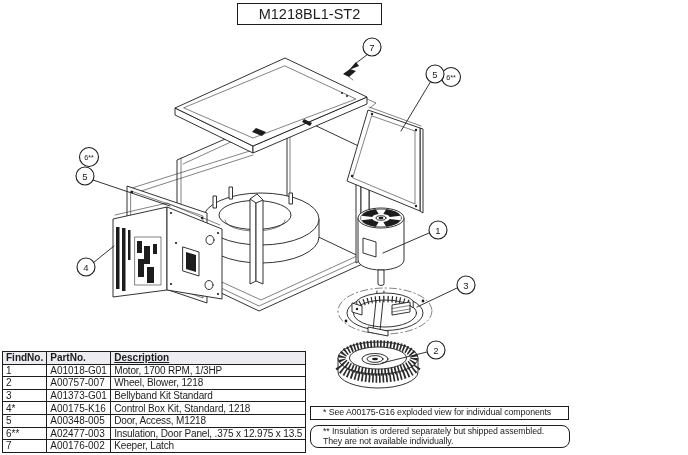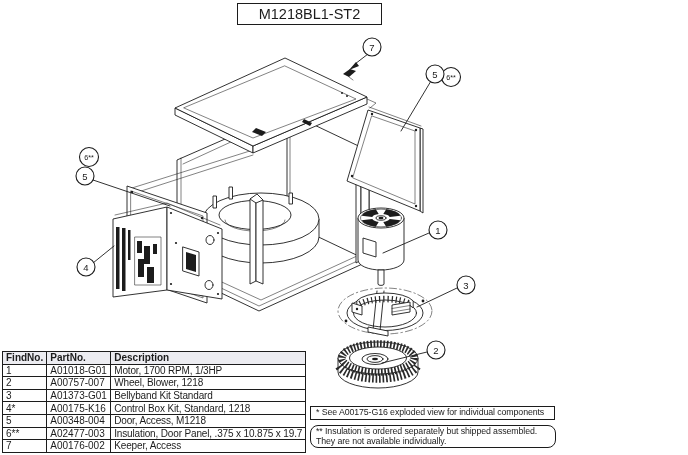--- a/index.html
+++ b/index.html
@@ -32,25 +32,25 @@
   table.parts{
     position:absolute;left:2px;top:351px;border-collapse:collapse;background:#fff;
   }
   table.parts th,table.parts td{
     border:1px solid var(--line);font-size:10px;line-height:11px;height:11.6px;
     padding:0 3px;text-align:left;white-space:nowrap;font-weight:normal;
   }
   table.parts th{font-weight:bold;background:var(--table-header-bg);}
   .col-find{width:35px;}
   .col-part{width:57px;}
-  .col-desc{width:188px;}
+  .col-desc{width:188px;text-decoration:underline;}
   td.desc{font-size:9.5px;letter-spacing:-0.15px;}
   .note{
     position:absolute;border:1px solid var(--line);background:#fff;
-    font-size:8.8px;line-height:9.6px;padding:1px 5px;letter-spacing:-0.1px;
+    font-size:8.8px;line-height:9.6px;padding:1px 12px;letter-spacing:-0.1px;
   }
   .note1{left:310px;top:406px;width:233px;}
   .note2{left:310px;top:425px;width:234px;border-radius:8px;}
 </style>
 </head>
 <body>
 
 <div class="page">
 
   <div class="title-box">M1218BL1-ST2</div>
@@ -265,32 +265,32 @@
         <td>A01373-G01</td>
         <td class="desc">Bellyband Kit Standard</td>
       </tr>
       <tr>
         <td>4*</td>
         <td>A00175-K16</td>
         <td class="desc">Control Box Kit, Standard, 1218</td>
       </tr>
       <tr>
         <td>5</td>
-        <td>A00348-004</td>
+        <td>A00348-005</td>
         <td class="desc">Door, Access, M1218</td>
       </tr>
       <tr>
         <td>6**</td>
         <td>A02477-003</td>
-        <td class="desc">Insulation, Door Panel, .375 x 10.875 x 19.7</td>
+        <td class="desc">Insulation, Door Panel, .375 x 12.975 x 13.5</td>
       </tr>
       <tr>
         <td>7</td>
         <td>A00176-002</td>
-        <td class="desc">Keeper, Access</td>
+        <td class="desc">Keeper, Latch</td>
       </tr>
     </tbody>
   </table>
 
   <div class="note note1">* See A00175-G16 exploded view for individual components</div>
   <div class="note note2">** Insulation is ordered separately but shipped assembled. They are not available individually.</div>
 
 </div>
 
 </body></html>

